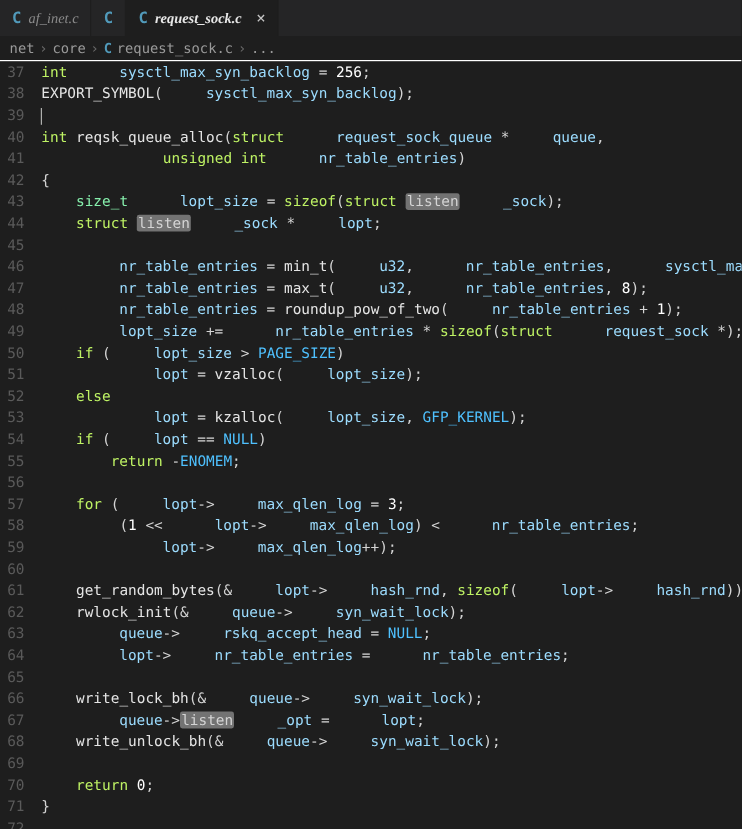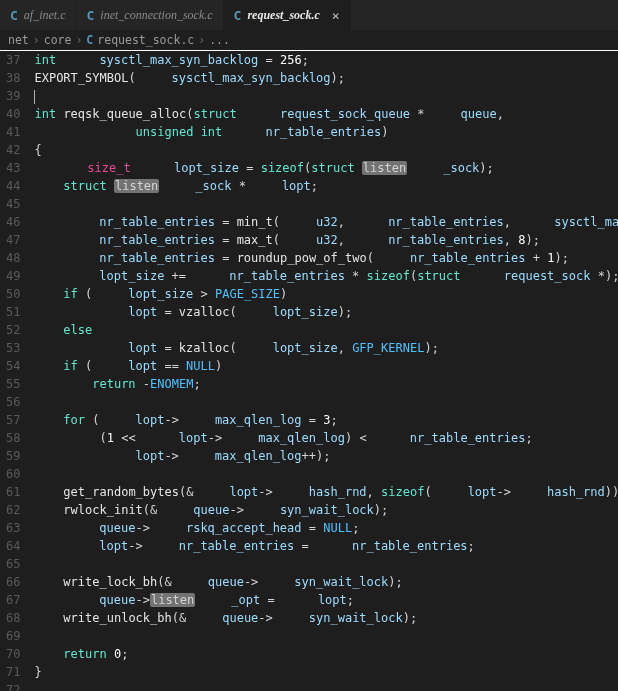--- a/index.html
+++ b/index.html
@@ -67,22 +67,22 @@
     user-select: none;
   }
   .gutter div { height: 18px; }
   .code { flex: 1; white-space: pre; }
   .code .line { height: 18px; }
   .cursor {
     display:inline-block; width:1px; height:14px;
     background:#aeafad; vertical-align:middle;
   }
   
-  .kw  { color: #5eead4; }   
-  .typ { color: #ec4899; margin-left: 24px; }
+  .kw  { color: #bef264; }   
+  .typ { color: #86efac; }
   .fn  { color: #e5e5e5; }
   .num { color: #ffffff; }
   .var { color: #9cdcfe; margin-left: 36px; }
   .const { color: #4fc1ff; }
   .punct { color: #d4d4d4; }
   .plain { color: #d4d4d4; }
   .hl {
     background: #737373;
     border-radius: 2px;
     padding: 0 1px;
@@ -91,21 +91,20 @@
 </head>
 <body>
 
 <div class="tabbar" id="tabbar">
     <div class="tab">
       <span class="cicon">C</span>
       <span class="fname">af_inet.c</span>
     </div>
     <div class="tab">
       <span class="cicon">C</span>
-      <span class="fname">inet_connection_sock.c</span>
     </div>
     <div class="tab active">
       <span class="cicon">C</span>
       <span class="fname">request_sock.c</span>
       <span class="close">×</span>
     </div>
   </div>
 
 <div class="breadcrumbs" id="breadcrumbs">
     <span>net</span>

